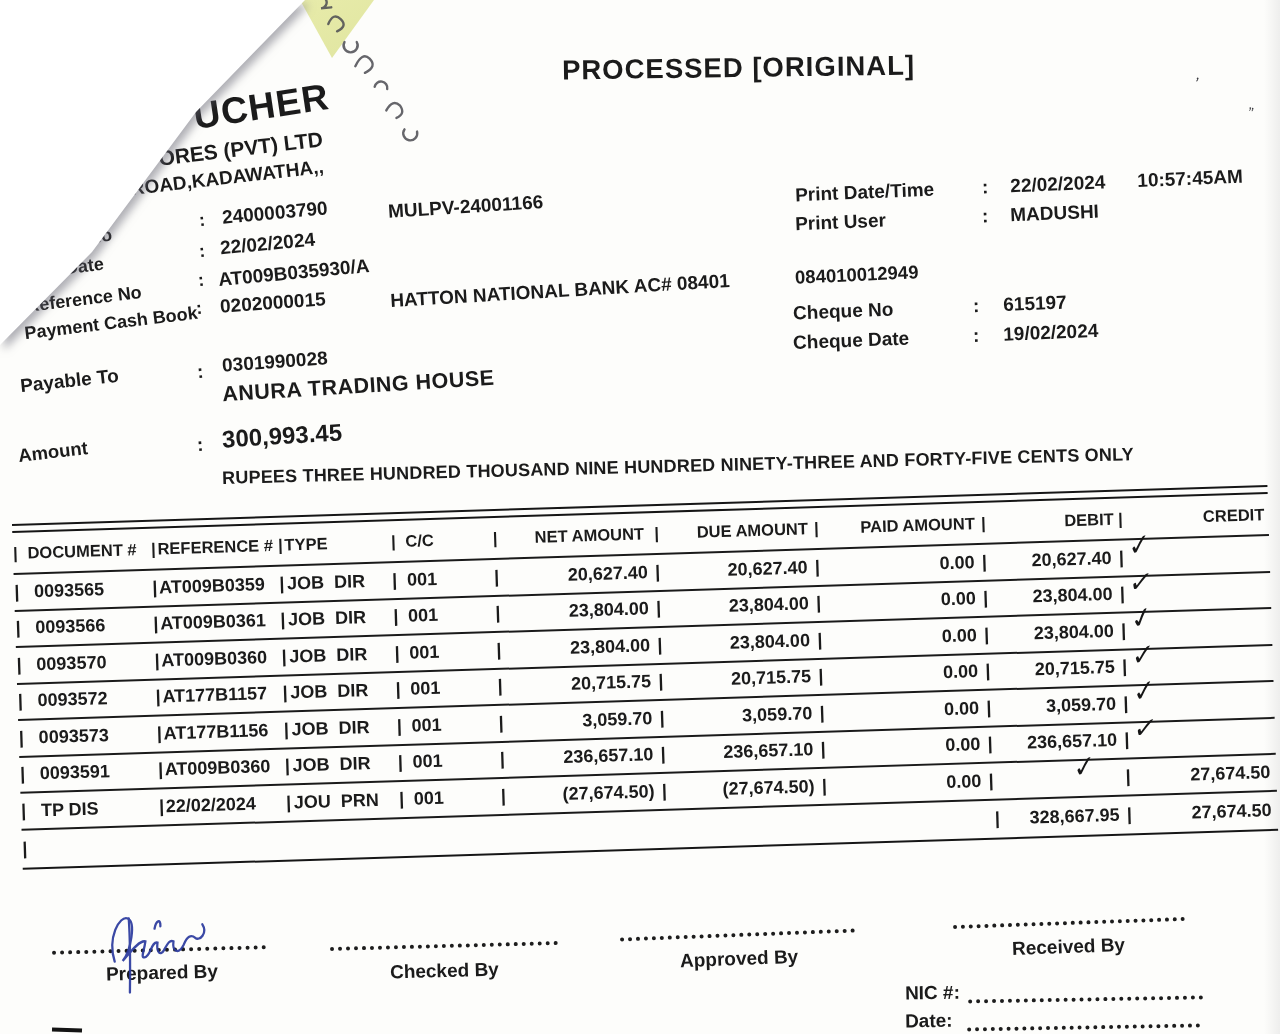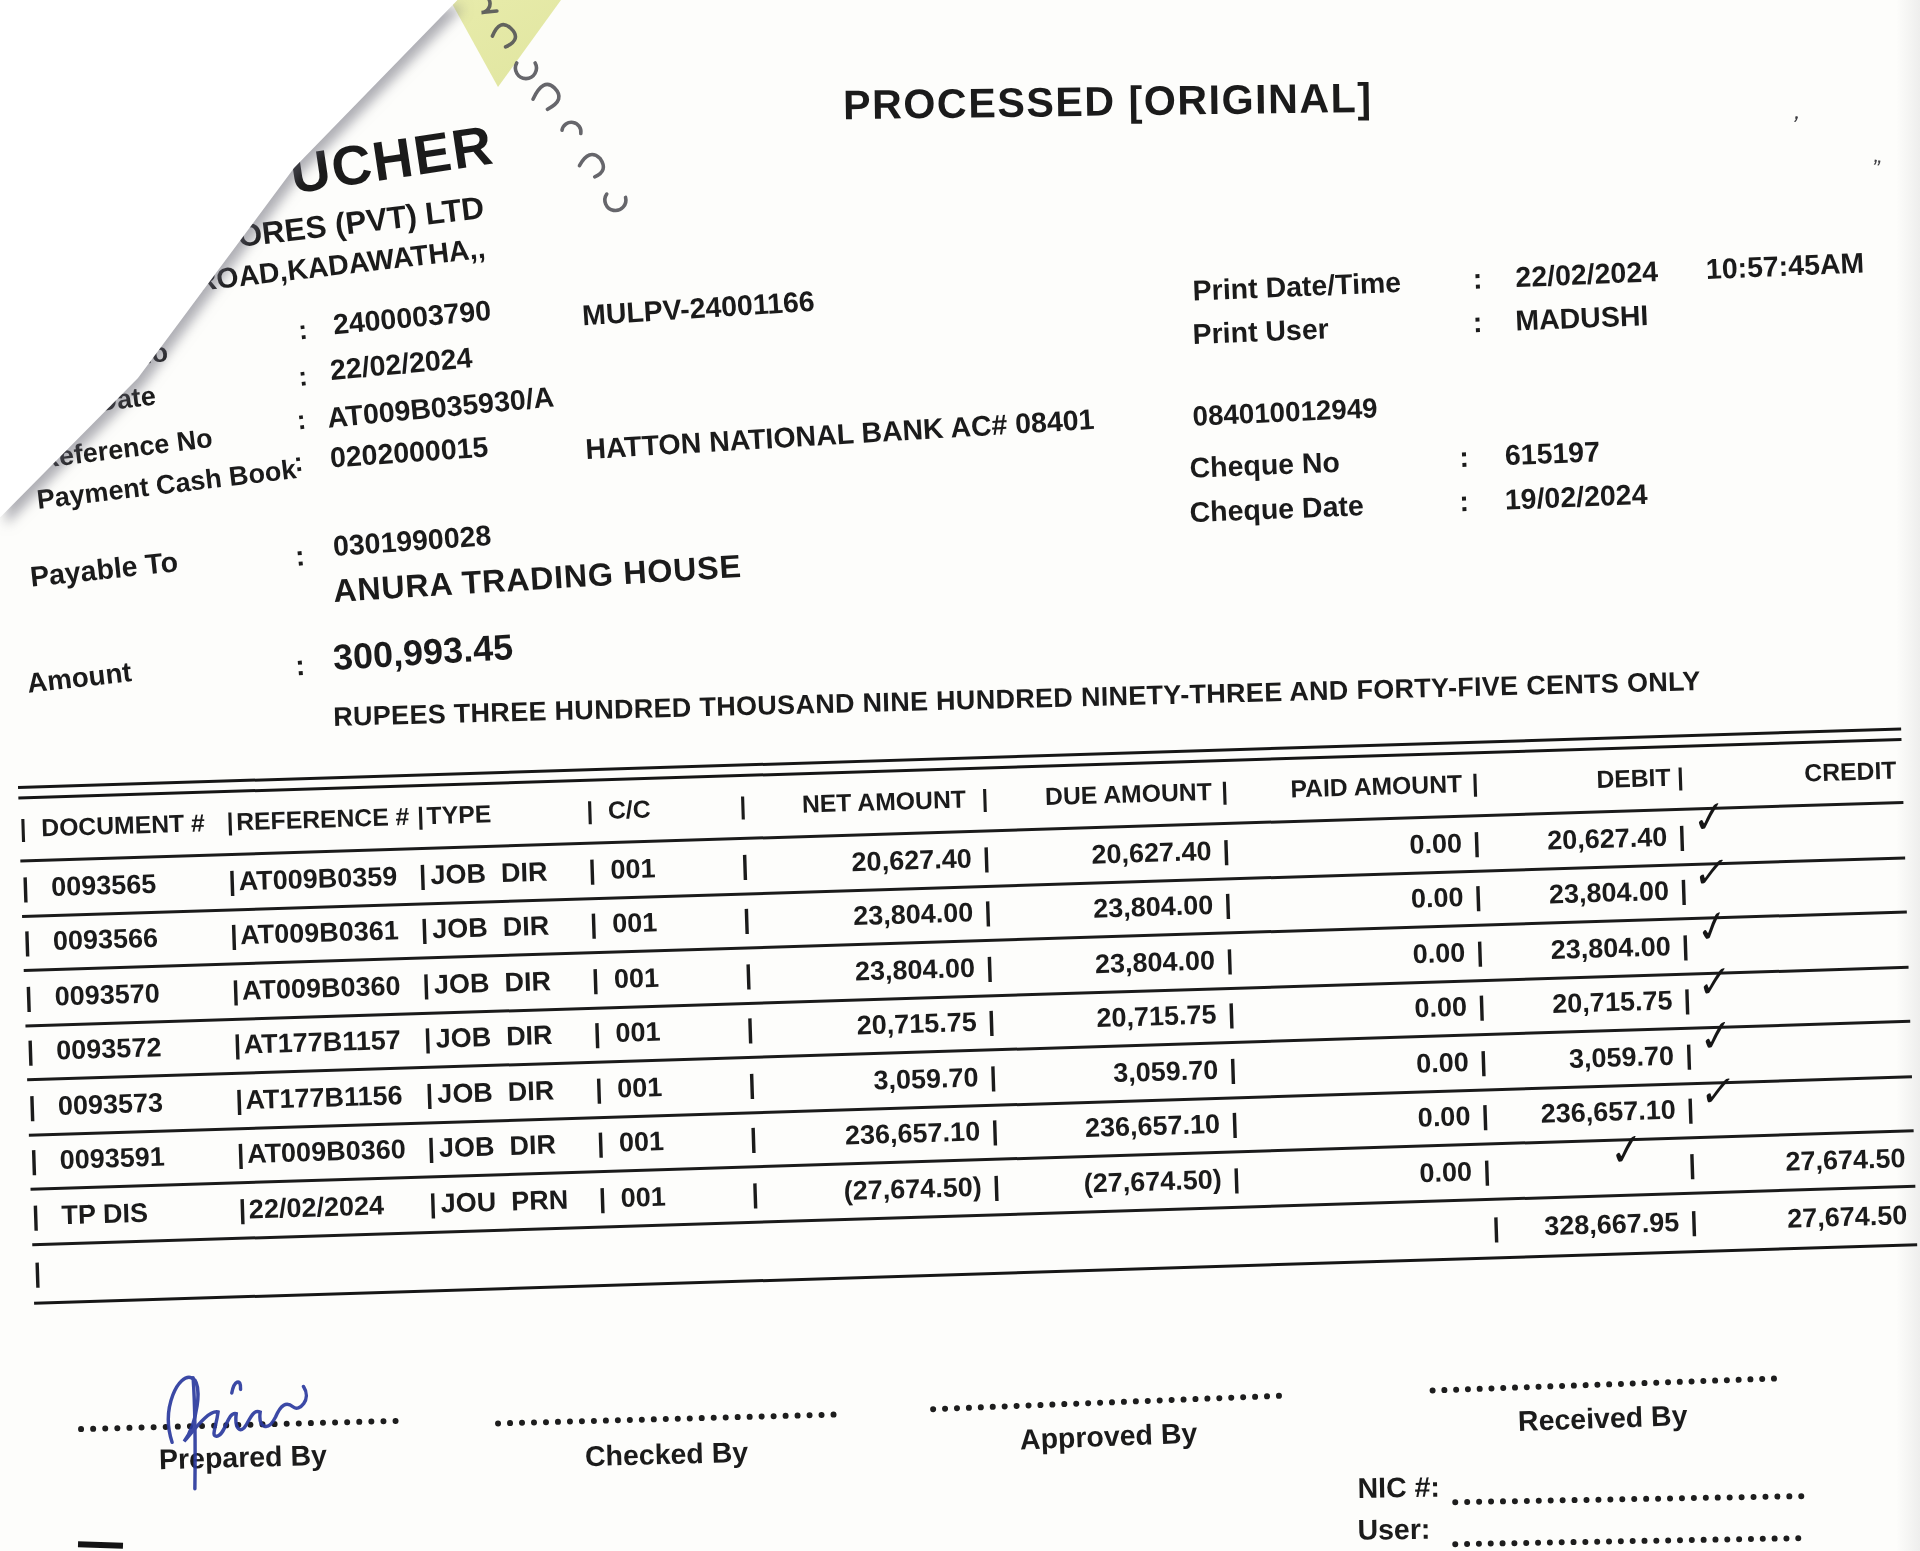--- a/index.html
+++ b/index.html
@@ -274,18 +274,18 @@
 <div class="abs siglabel" style="left:680px;top:948px;transform:rotate(-2.2deg);">Approved By</div>
 
 <div class="dots" style="left:953px;top:921px;width:232px;transform:rotate(-2deg);"></div>
 <div class="abs siglabel" style="left:1012px;top:936px;transform:rotate(-2deg);">Received By</div>
 
 <div class="abs" style="left:905px;top:980px;transform:rotate(-1deg);display:flex;align-items:flex-end;">
   <span class="siglabel">NIC #:</span>
   <span class="dots" style="position:static;display:inline-block;width:235px;margin-left:8px;"></span>
 </div>
 <div class="abs" style="left:905px;top:1008px;transform:rotate(-1deg);display:flex;align-items:flex-end;">
-  <span class="siglabel">User:</span>
+  <span class="siglabel">Date:</span>
   <span class="dots" style="position:static;display:inline-block;width:233px;margin-left:14px;"></span>
 </div>
 
 <div class="abs" style="left:52px;top:1028px;width:30px;height:4px;background:#141414;transform:rotate(2deg);"></div>
 <div class="shade-right"></div>
 
 </body></html>

